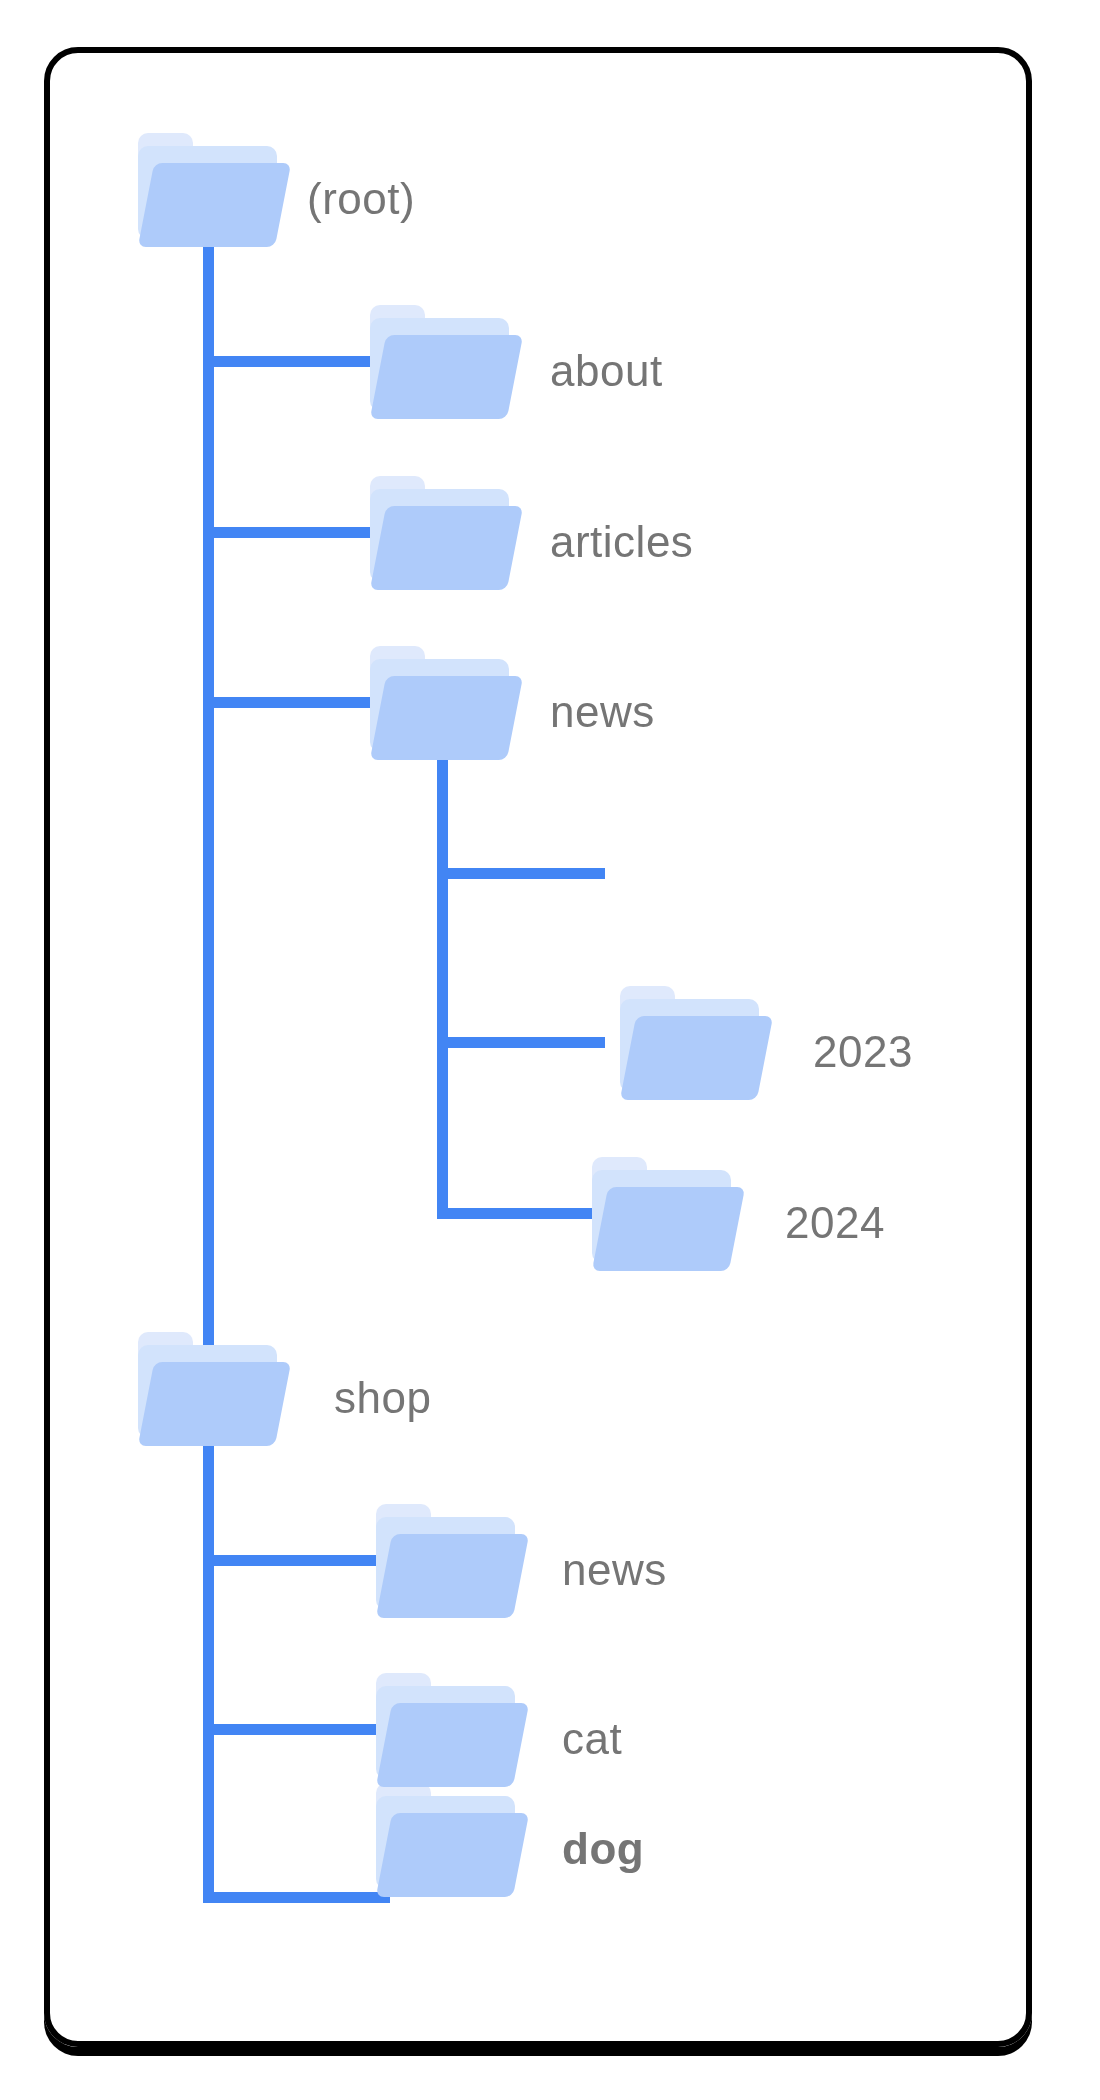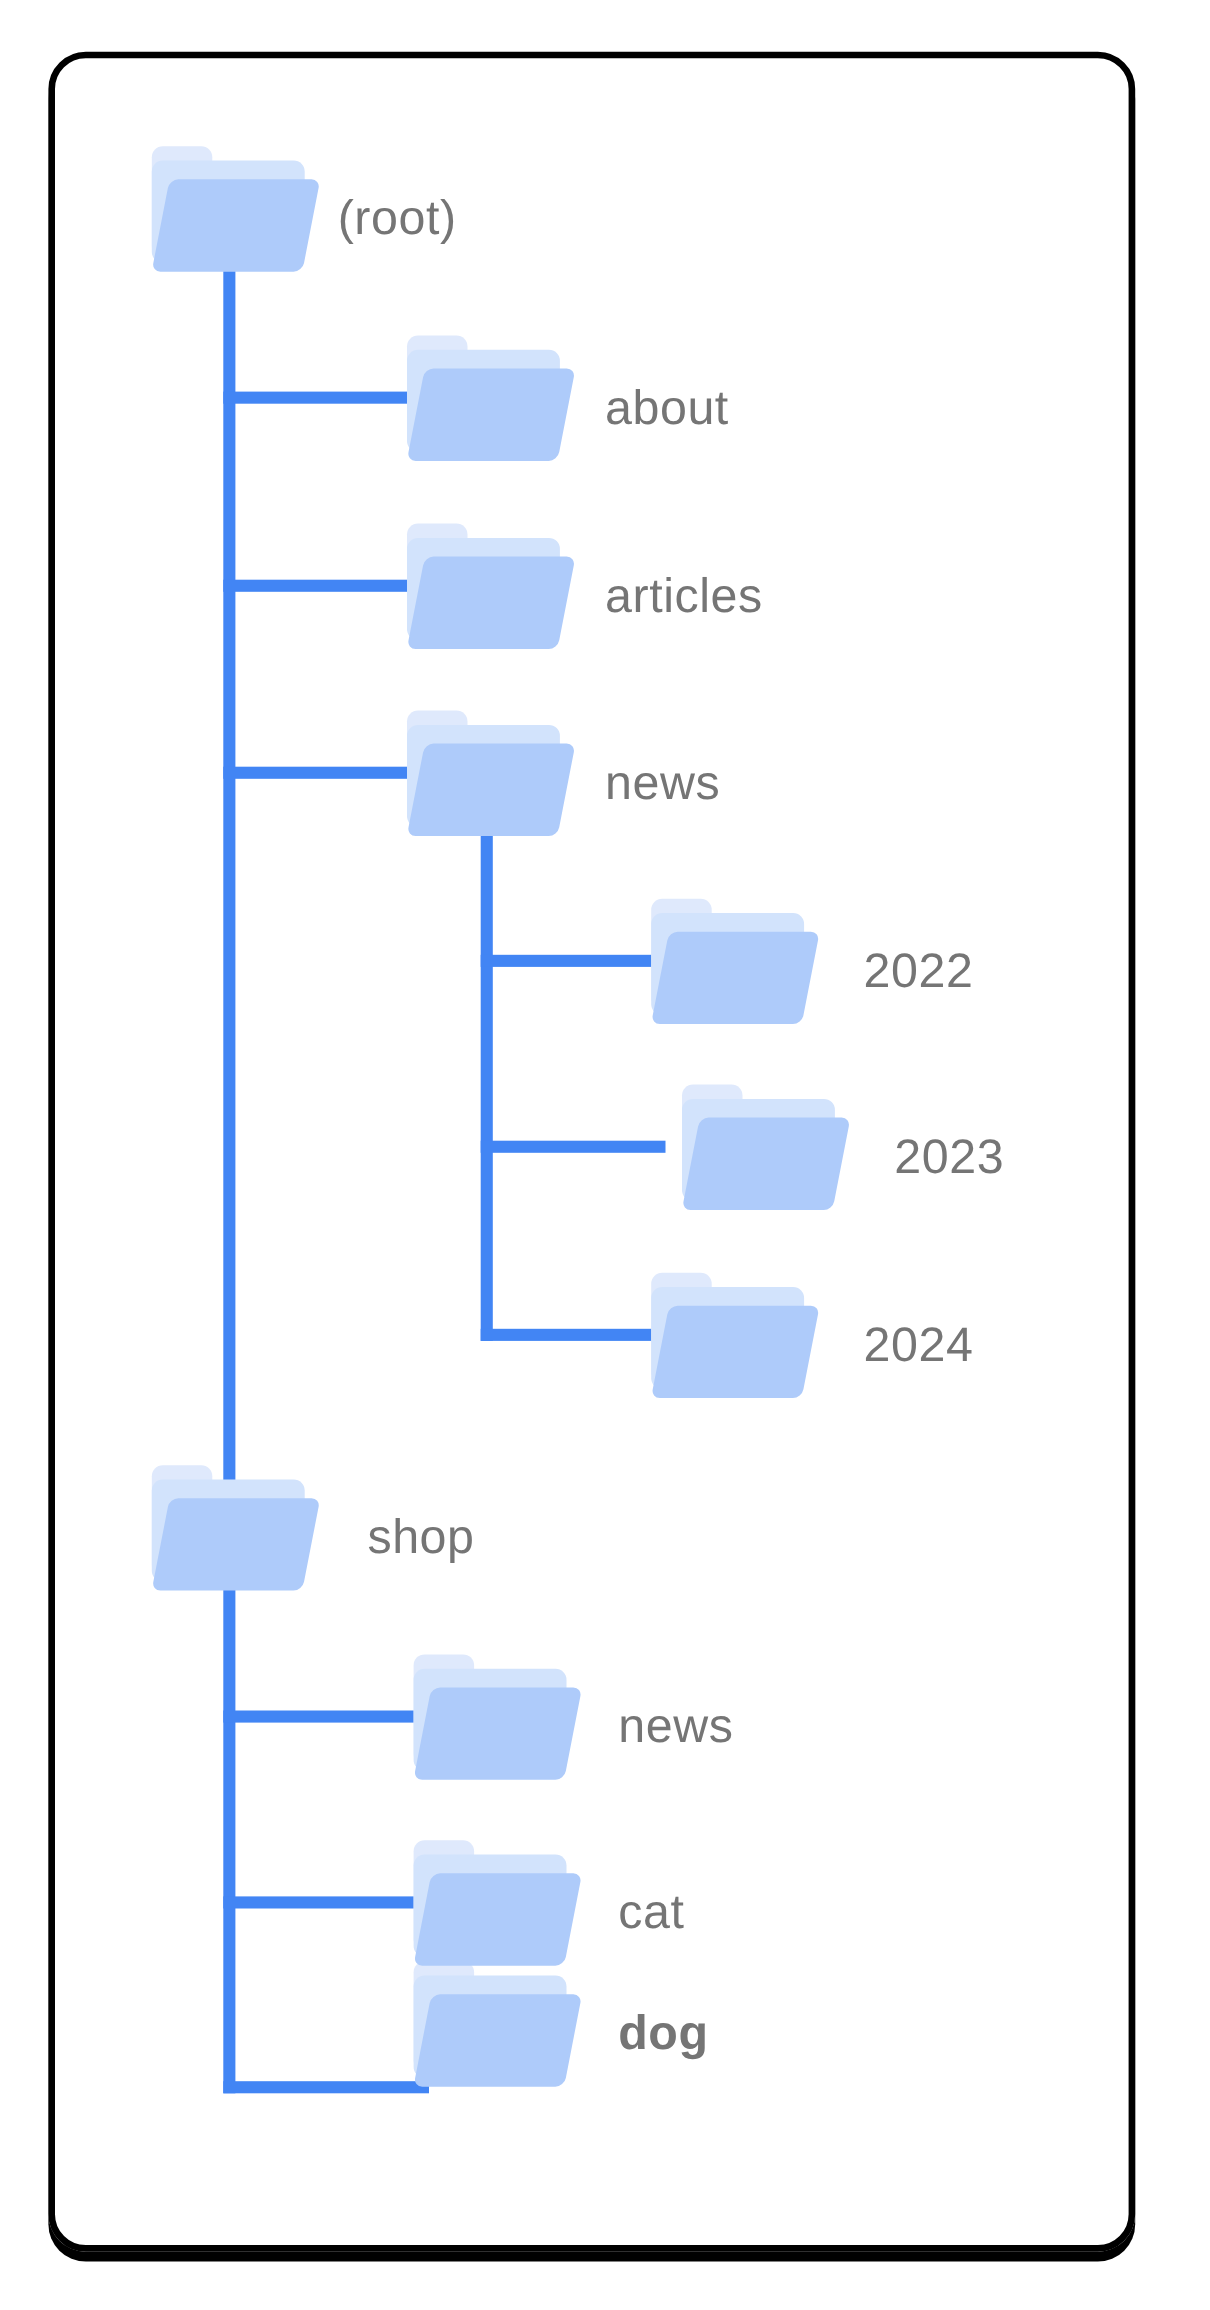--- a/index.html
+++ b/index.html
@@ -126,28 +126,20 @@
 
   <div class="node n-news">
     <div class="folder">
       <div class="f-back"></div>
       <div class="f-mid"></div>
       <div class="f-front"></div>
     </div>
     <div class="label">news</div>
   </div>
 
-  <div class="node n-2022">
-    <div class="folder">
-      <div class="f-back"></div>
-      <div class="f-mid"></div>
-      <div class="f-front"></div>
-    </div>
-    <div class="label">2022</div>
-  </div>
 
   <div class="node n-2023">
     <div class="folder">
       <div class="f-back"></div>
       <div class="f-mid"></div>
       <div class="f-front"></div>
     </div>
     <div class="label">2023</div>
   </div>
 

